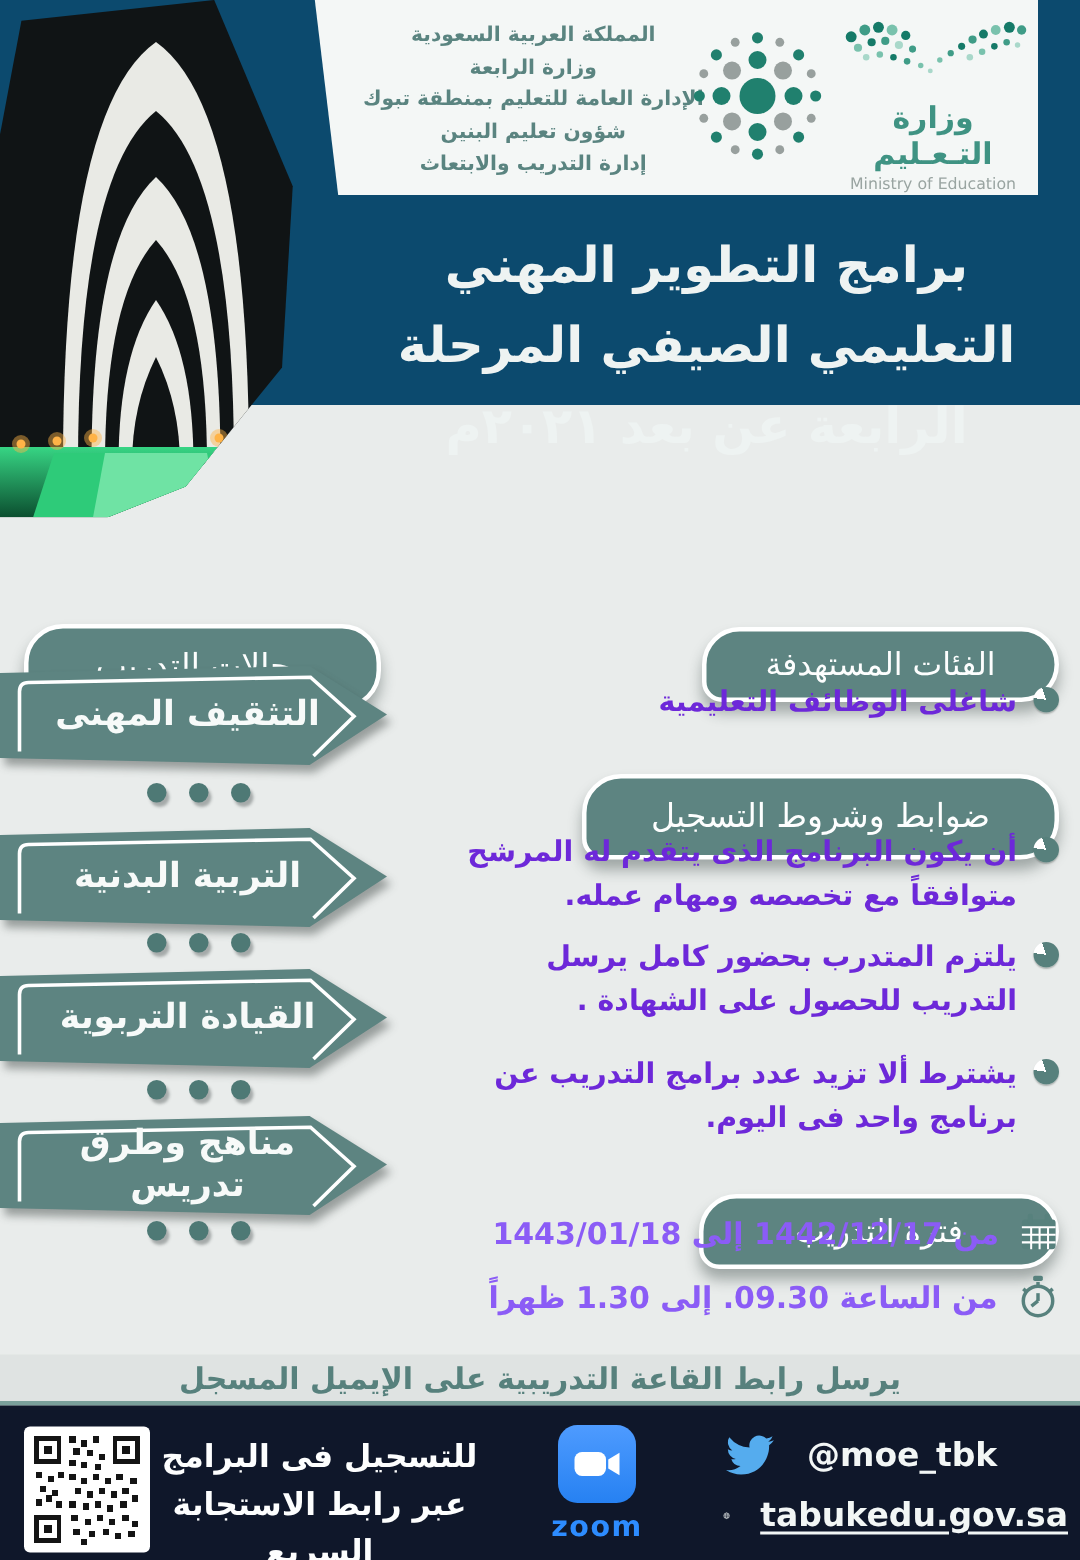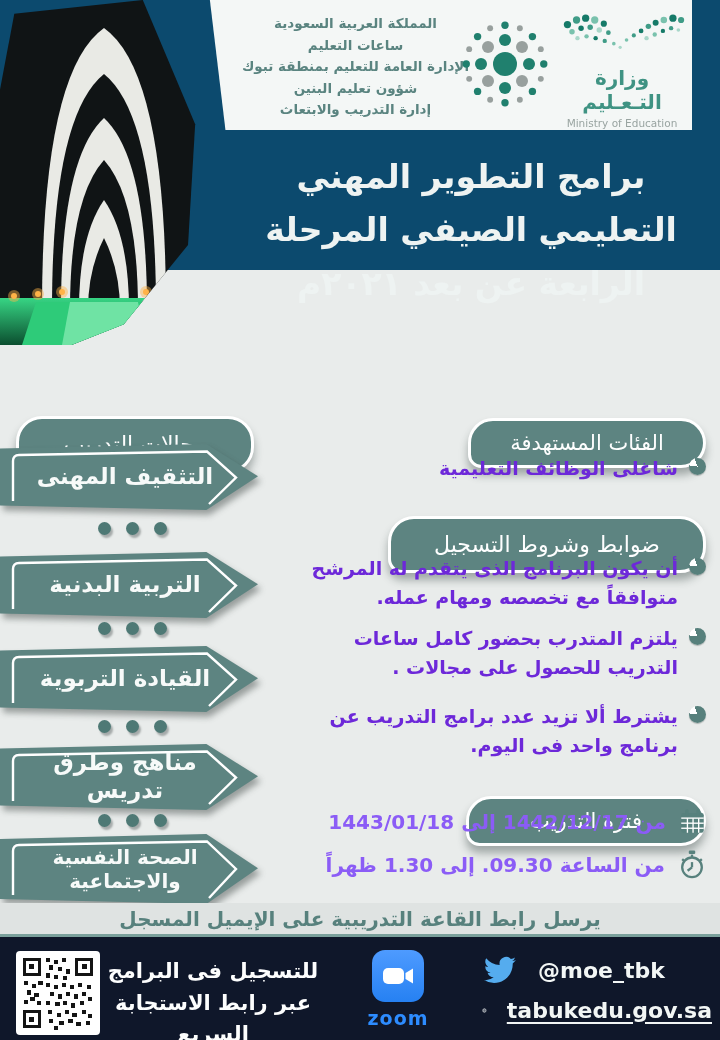--- a/index.html
+++ b/index.html
@@ -113,21 +113,21 @@
             <circle cx="170" cy="294" r="3"></circle>
           <circle cx="194" cy="296" r="6" opacity=".45"></circle>
             <circle cx="194" cy="296" r="3"></circle>
         </g>
       </svg>
     </div>
 
     <div class="band">
       <div class="org">
         <div>المملكة العربية السعودية</div>
-        <div>ساعات التعليم</div>
+        <div>وزارة الرابعة</div>
         <div>الإدارة العامة للتعليم بمنطقة تبوك</div>
         <div>شؤون تعليم البنين</div>
         <div>إدارة التدريب والابتعاث</div>
       </div>
 
       <div class="ringlogo">
         <svg width="96" height="108" viewBox="0 0 104 104">
           <g>
             <circle cx="52" cy="52" r="13" fill="#20806e"></circle>
             <circle cx="78" cy="52" r="6.5" fill="#20806e"></circle>
@@ -251,44 +251,37 @@
         <path d="M13,57 L13,17 Q13,11 19,11 L207,7.5 L236,33.5 L209,60" fill="none" stroke="#fff" stroke-width="2.4"></path>
       </svg>
     <div class="txt">مناهج وطرق تدريس</div>
   </div>
   <div class="dots" style="top:814px">
     <span class="dot"></span>
       <span class="dot"></span>
       <span class="dot"></span>
   </div>
 
-  <div class="ribbon small" style="top:834px;height:70px">
-    <div class="shape"></div>
-    <svg width="258" height="70" viewBox="0 0 258 70" preserveAspectRatio="none">
-        <path d="M13,61 L13,17 Q13,11 19,11 L207,7.5 L236,35 L209,64" fill="none" stroke="#fff" stroke-width="2.4"></path>
-      </svg>
-    <div class="txt">الصحة النفسية والاجتماعية</div>
-  </div>
 
   <div class="pill pill-target">الفئات المستهدفة</div>
 
   <div class="item" style="top:438px">
     <span class="bicon"></span>
     <span>شاغلى الوظائف التعليمية</span>
   </div>
 
   <div class="pill pill-rules">ضوابط وشروط التسجيل</div>
 
   <div class="item" style="top:538px">
     <span class="bicon"></span>
     <span>أن يكون البرنامج الذى يتقدم له المرشح متوافقاً مع تخصصه ومهام عمله.</span>
   </div>
   <div class="item" style="top:608px">
     <span class="bicon"></span>
-    <span>يلتزم المتدرب بحضور كامل ساعات التدريب للحصول على مجالات .</span>
+    <span>يلتزم المتدرب بحضور كامل يرسل التدريب للحصول على الشهادة .</span>
   </div>
   <div class="item" style="top:686px">
     <span class="bicon"></span>
     <span>يشترط ألا تزيد عدد برامج التدريب عن برنامج واحد فى اليوم.</span>
   </div>
 
   <div class="pill pill-period">فترة التدريب</div>
 
   <div class="schedule" style="top:808px">
     <svg width="27" height="27" viewBox="0 0 24 24">

